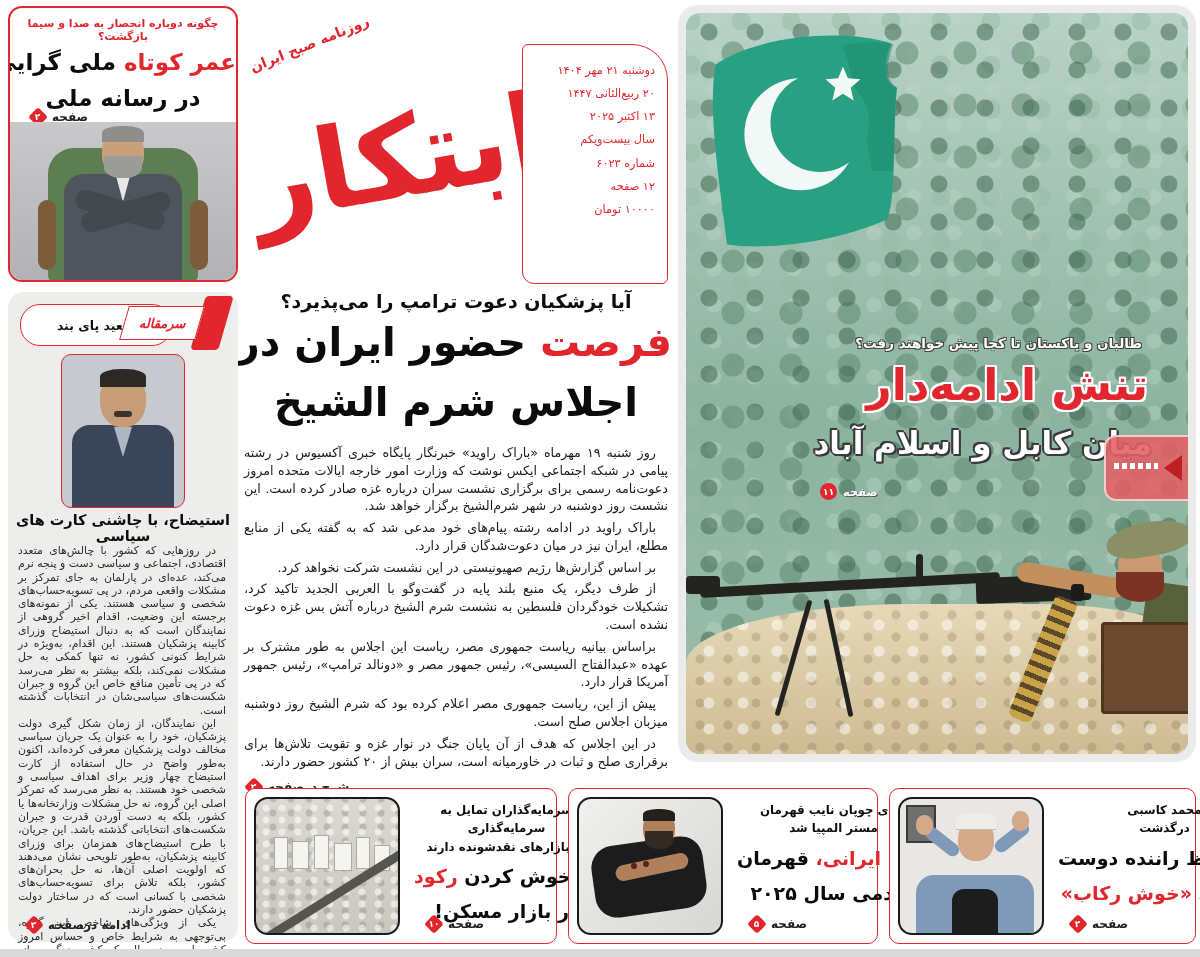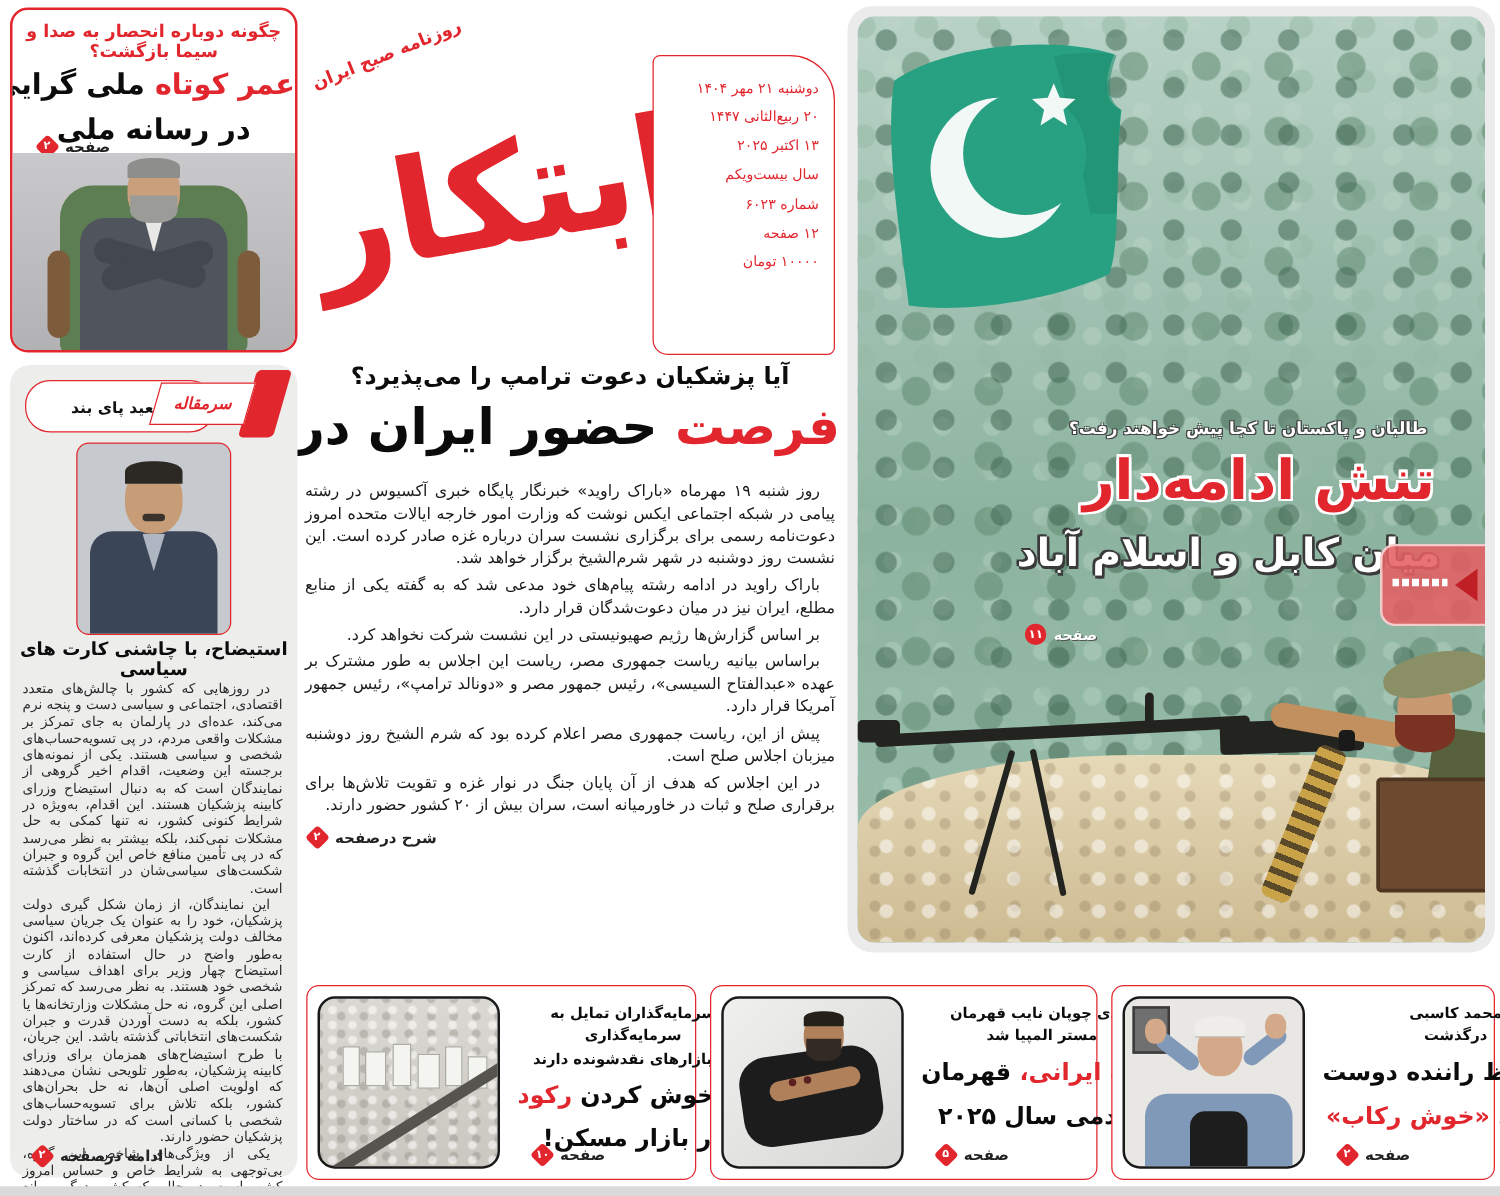--- a/index.html
+++ b/index.html
@@ -15,21 +15,21 @@
              border-radius:6px 36px 6px 12px;background:#fff;padding:14px 12px 0 0;box-sizing:border-box;}
   .issue-line{color:var(--red);font-size:11.3px;line-height:2.05;text-align:right;white-space:nowrap;}
   
   .page-row{font-size:12px;font-weight:bold;color:#222;display:flex;align-items:center;}
   .diamond{display:inline-flex;width:14px;height:14px;background:var(--red);transform:rotate(45deg);
            border-radius:3px;align-items:center;justify-content:center;margin:0 7px;flex:none;}
   .diamond>span{transform:rotate(-45deg);color:#fff;font-size:9px;font-weight:bold;line-height:1;}
   
   .tl-box{position:absolute;left:8px;top:6px;width:230px;height:276px;border:2px solid var(--red);
           border-radius:14px;background:#fff;overflow:hidden;text-align:center;box-sizing:border-box;}
-  .tl-kicker{margin-top:9px;color:var(--red);font-size:14px;font-weight:bold;}
+  .tl-kicker{margin-top:9px;color:var(--red);font-size:11px;font-weight:bold;}
   .tl-h1{margin-top:3px;font-size:23px;font-weight:bold;color:#0c0c0c;line-height:1.45;white-space:nowrap;}
   .tl-page{position:absolute;left:14px;top:102px;}
   .tl-photo{position:absolute;left:0;right:0;bottom:0;height:158px;background:linear-gradient(#c9c9cb,#b2b2b4);overflow:hidden;}
   .chair{position:absolute;left:38px;top:26px;width:150px;height:135px;background:#5d7d52;border-radius:26px 26px 8px 8px;}
   .chair-arm{position:absolute;top:78px;width:18px;height:70px;background:#7c5c3b;border-radius:9px;}
   .man-head{position:absolute;left:92px;top:6px;width:42px;height:50px;background:#c9a07b;border-radius:45%;}
   .man-hair{position:absolute;left:92px;top:4px;width:42px;height:16px;background:#8e8e8c;border-radius:45% 45% 0 0;}
   .man-beard{position:absolute;left:94px;top:34px;width:38px;height:22px;background:#9b9b97;border-radius:0 0 45% 45%;}
   .man-suit{position:absolute;left:54px;top:52px;width:118px;height:110px;background:#50555d;border-radius:20px 20px 0 0;}
   .man-shirt{position:absolute;left:106px;top:54px;width:14px;height:26px;background:#e8e8e6;clip-path:polygon(50% 100%,0 0,100% 0);}
@@ -54,21 +54,21 @@
   .flag{position:absolute;left:12px;top:10px;width:232px;height:238px;}
   .ph-kicker{position:absolute;top:322px;right:46px;color:#fff;font-size:13.5px;font-weight:bold;
              text-shadow:1px 1px 0 #444,-1px -1px 0 #444,1px -1px 0 #444,-1px 1px 0 #444;}
   .ph-h1{position:absolute;top:346px;right:40px;color:var(--red);font-size:44px;font-weight:bold;white-space:nowrap;
          text-shadow:2px 0 0 #fff,-2px 0 0 #fff,0 2px 0 #fff,0 -2px 0 #fff,2px 2px #fff,-2px -2px #fff,2px -2px #fff,-2px 2px #fff;}
   .ph-h2{position:absolute;top:412px;right:36px;color:#fff;font-size:31px;font-weight:bold;white-space:nowrap;
          text-shadow:2px 0 0 #3a3a3a,-2px 0 0 #3a3a3a,0 2px 0 #3a3a3a,0 -2px 0 #3a3a3a,2px 2px #3a3a3a,-2px -2px #3a3a3a;}
   .ph-page{position:absolute;top:470px;left:128px;color:#fff;font-size:11.5px;font-weight:bold;display:flex;align-items:center;
            text-shadow:1px 1px 0 #555;}
   .circle-badge{display:inline-flex;width:17px;height:17px;border-radius:50%;background:var(--red);color:#fff;
-                align-items:center;justify-content:center;font-size:9.5px;font-weight:bold;margin:16px 6px;text-shadow:none;}
+                align-items:center;justify-content:center;font-size:9.5px;font-weight:bold;margin:0 6px;text-shadow:none;}
   .battle{position:absolute;left:0;right:0;bottom:0;height:240px;}
   .sand{position:absolute;left:0;right:0;bottom:0;height:150px;border-radius:45% 30% 0 0/60px 40px;
     background:
       radial-gradient(circle, rgba(255,255,255,.5) 0 5px, transparent 6px) 6px 8px/34px 26px,
       radial-gradient(circle, rgba(120,100,70,.25) 0 4px, transparent 5px) 0 0/28px 22px,
       linear-gradient(180deg,#e6d9b8,#cdbb92);}
   .gun-part{position:absolute;background:#23231f;border-radius:4px;}
   .belt{position:absolute;left:345px;top:80px;width:24px;height:130px;border-radius:6px;transform:rotate(22deg);
         background:repeating-linear-gradient(0deg,#caa349 0 7px,#5a4a2a 7px 12px);}
   .cap{position:absolute;left:420px;top:8px;width:86px;height:34px;background:#8a8f66;border-radius:50% 50% 40% 40%;transform:rotate(-10deg);}
@@ -175,24 +175,26 @@
       <div class="man-hair"></div>
       <div class="man-beard"></div>
       <div class="arm-cross" style="left:64px;top:78px;transform:rotate(16deg);"></div>
       <div class="arm-cross" style="left:70px;top:80px;transform:rotate(-16deg);"></div>
     </div>
   </div>
 
   <div class="main-col">
     <div class="main-kicker">آیا پزشکیان دعوت ترامپ را می‌پذیرد؟</div>
     <div class="main-h"><span class="red">فرصت</span><span> حضور ایران در</span></div>
+    <div class="main-h">اجلاس شرم الشیخ</div>
     <div class="main-body">
       <p>روز شنبه ۱۹ مهرماه «باراک راوید» خبرنگار پایگاه خبری آکسیوس در رشته پیامی در شبکه اجتماعی ایکس نوشت که وزارت امور خارجه ایالات متحده امروز دعوت‌نامه رسمی برای برگزاری نشست سران درباره غزه صادر کرده است. این نشست روز دوشنبه در شهر شرم‌الشیخ برگزار خواهد شد.</p>
       <p>باراک راوید در ادامه رشته پیام‌های خود مدعی شد که به گفته یکی از منابع مطلع، ایران نیز در میان دعوت‌شدگان قرار دارد.</p>
       <p>بر اساس گزارش‌ها رژیم صهیونیستی در این نشست شرکت نخواهد کرد.</p>
+      <p>از طرف دیگر، یک منبع بلند پایه در گفت‌وگو با العربی الجدید تاکید کرد، تشکیلات خودگردان فلسطین به نشست شرم الشیخ درباره آتش بس غزه دعوت نشده است.</p>
       <p>براساس بیانیه ریاست جمهوری مصر، ریاست این اجلاس به طور مشترک بر عهده «عبدالفتاح السیسی»، رئیس جمهور مصر و «دونالد ترامپ»، رئیس جمهور آمریکا قرار دارد.</p>
       <p>پیش از این، ریاست جمهوری مصر اعلام کرده بود که شرم الشیخ روز دوشنبه میزبان اجلاس صلح است.</p>
       <p>در این اجلاس که هدف از آن پایان جنگ در نوار غزه و تقویت تلاش‌ها برای برقراری صلح و ثبات در خاورمیانه است، سران بیش از ۲۰ کشور حضور دارند.</p>
     </div>
     <div class="page-row main-foot">
       <span>شرح درصفحه</span>
       <span class="diamond">
           <span>۲</span>
         </span>
     </div>

